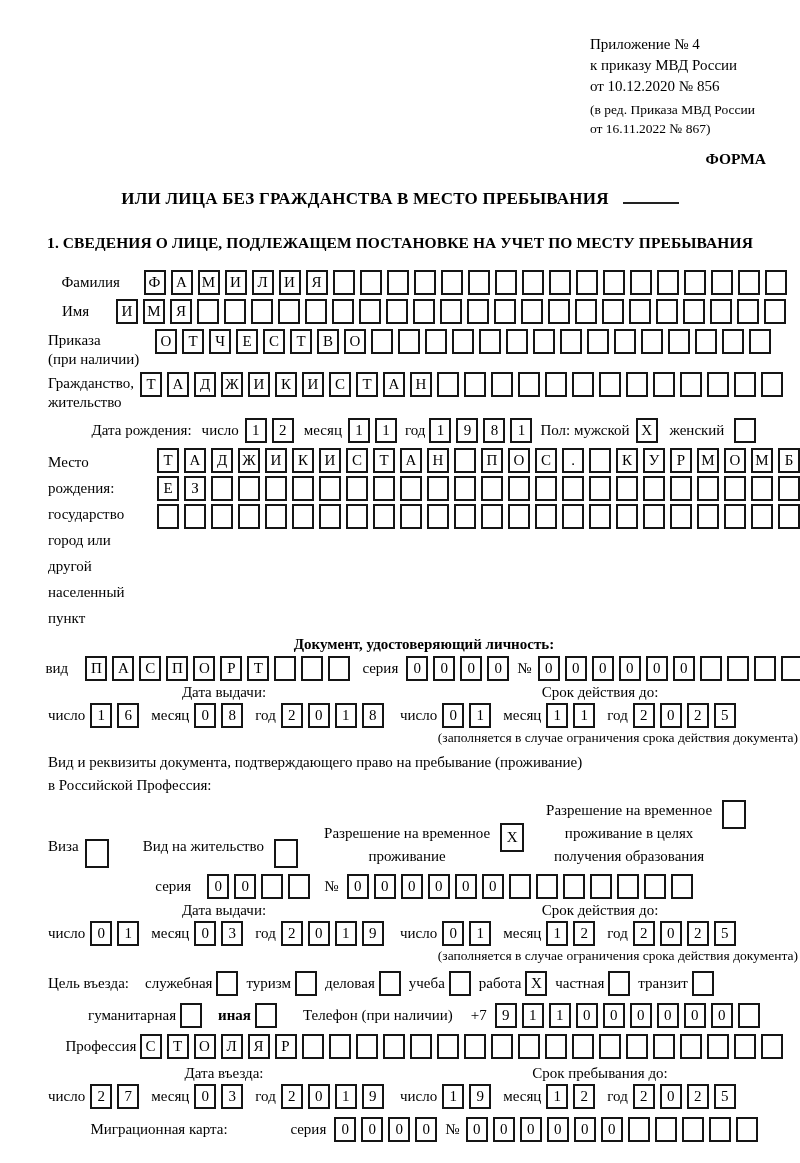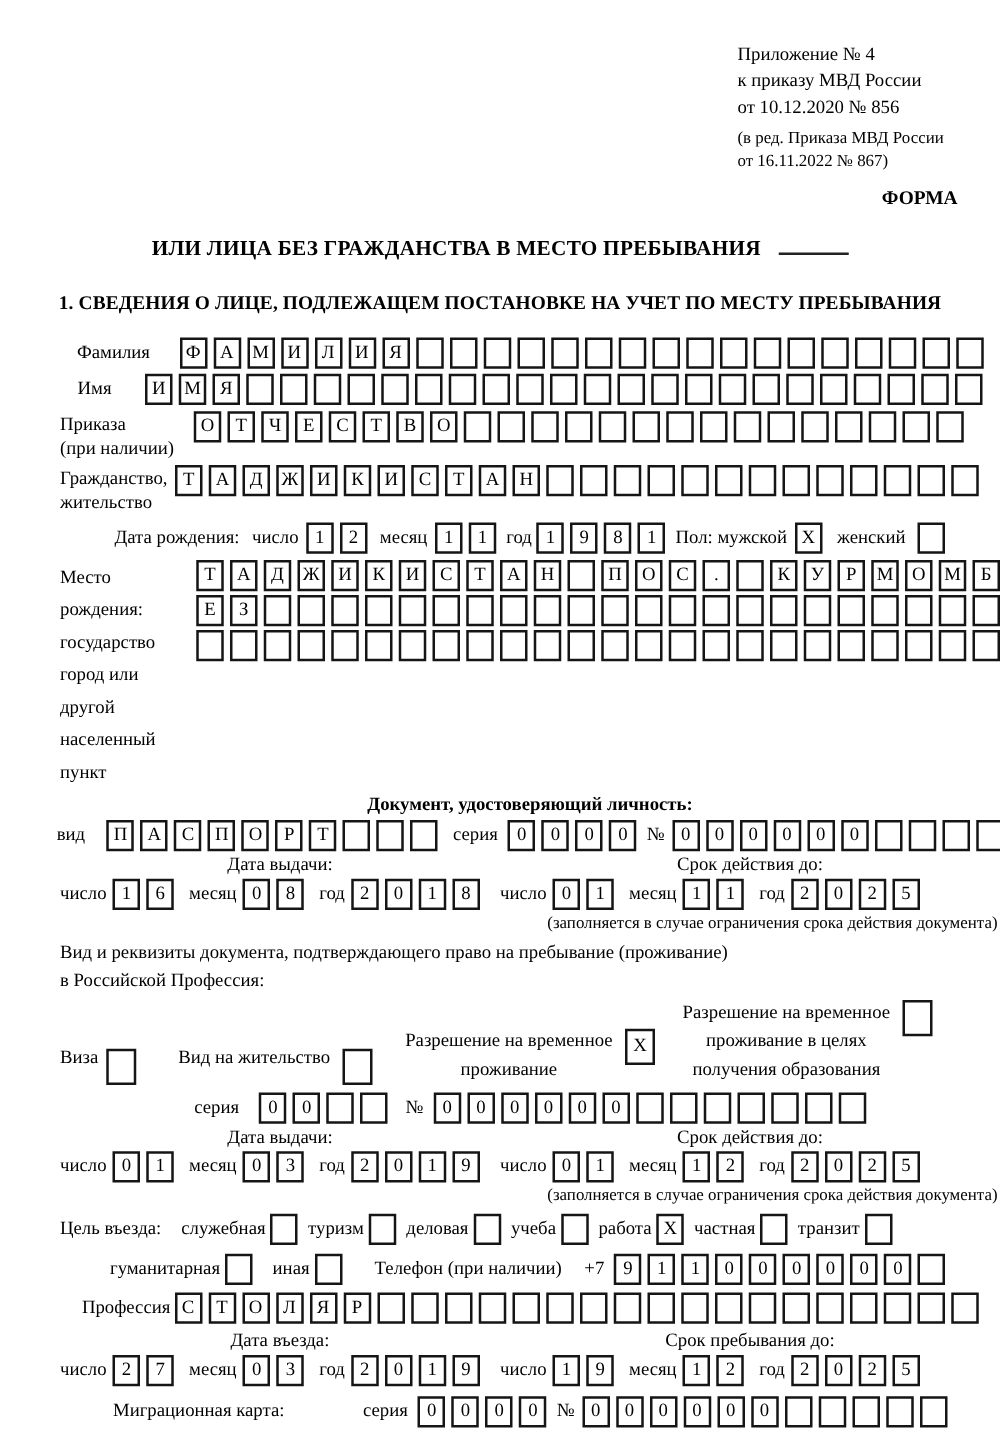--- a/index.html
+++ b/index.html
@@ -572,21 +572,21 @@
       <span class="cells">
           <span class="cell"></span>
         </span>
     </div>
 
     <div class="purpose-row mt5" style="margin-left:40px;">
       <span class="pword">гуманитарная</span>
       <span class="cells">
           <span class="cell"></span>
         </span>
-      <span class="pword" style="margin-left:16px;">иная</span>
+      <span class="pword" style="margin-left:16px;font-weight:bold;">иная</span>
       <span class="cells">
           <span class="cell"></span>
         </span>
       <span class="pword" style="margin-left:26px; margin-right:18px;">Телефон (при наличии)</span>
       <span style="margin-right:8px;">+7</span>
       <span class="cells">
           <span class="cell">9</span>
           <span class="cell">1</span>
           <span class="cell">1</span>
           <span class="cell">0</span>

